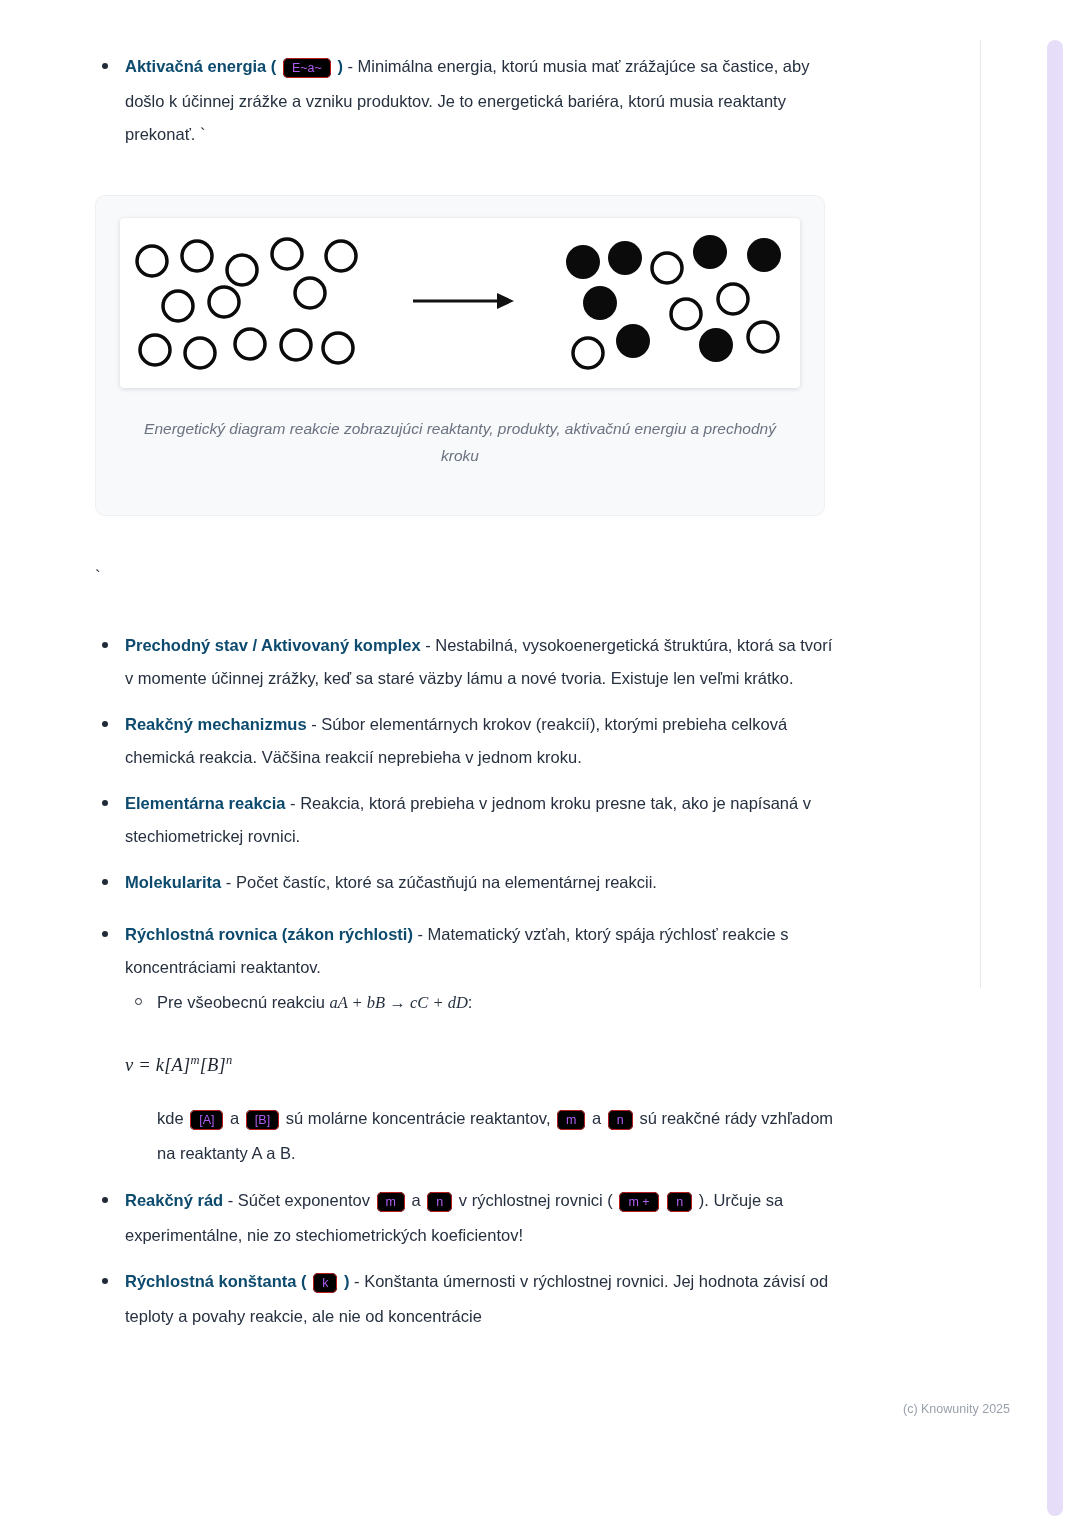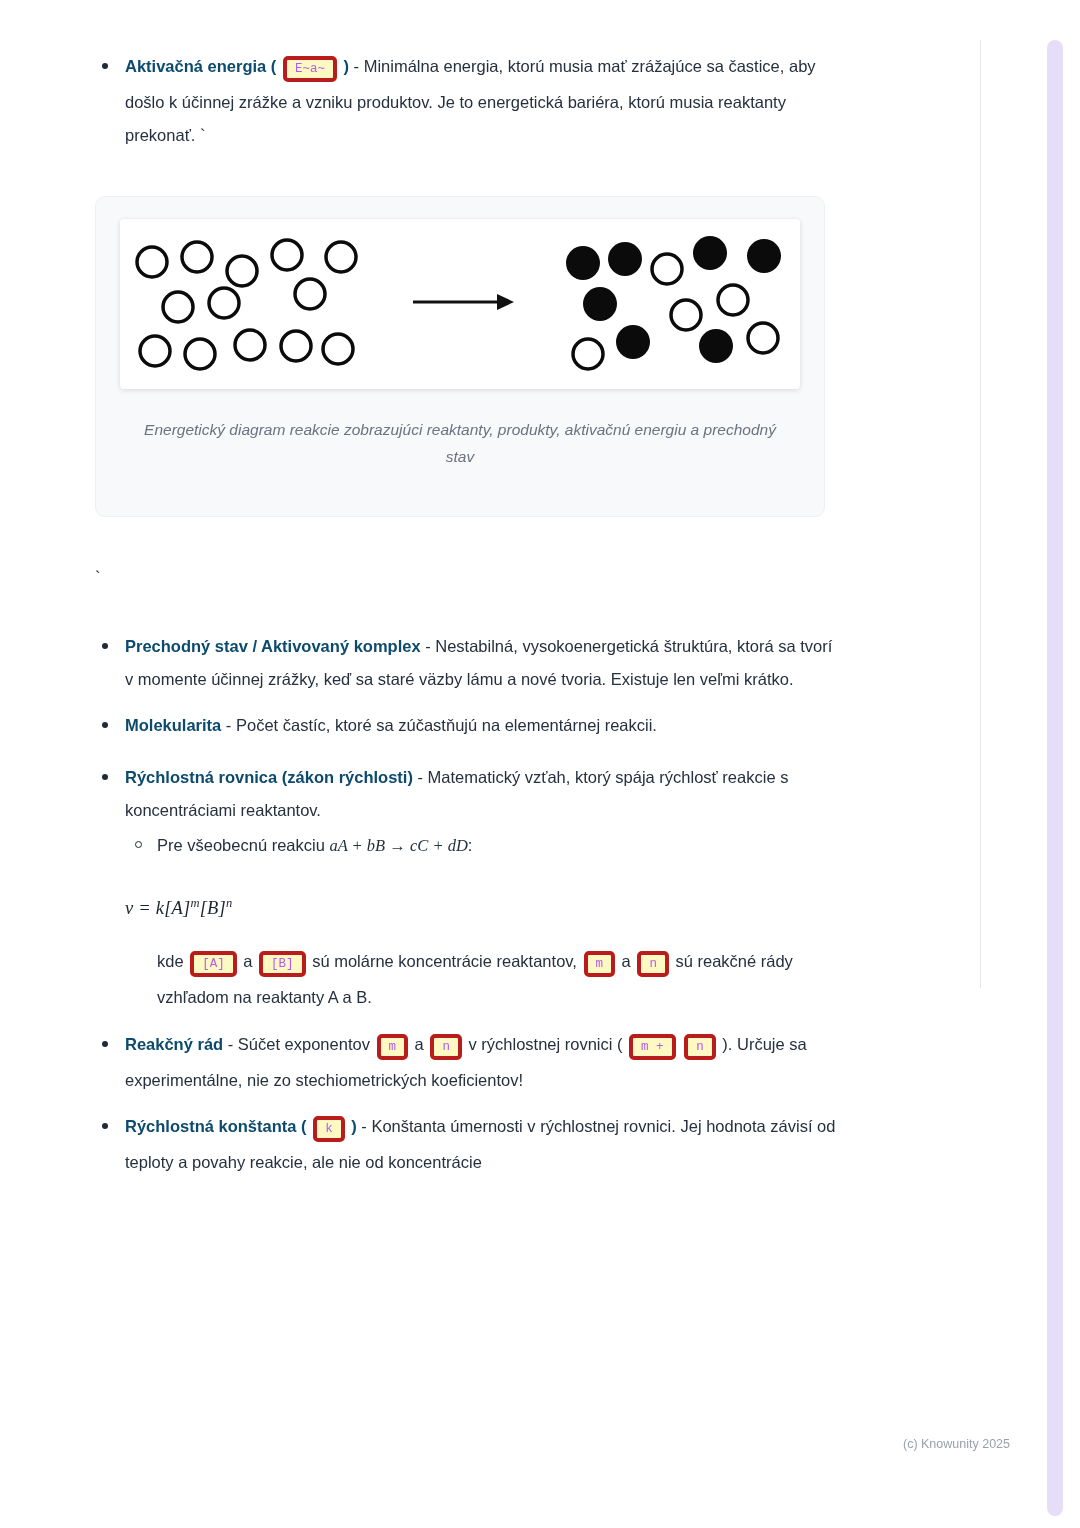--- a/index.html
+++ b/index.html
@@ -5,32 +5,32 @@
   *{box-sizing:border-box;margin:0;padding:0}
   html,body{width:1080px;height:1528px}
   body{background:#ffffff;font-family:"Liberation Sans",sans-serif;color:#26303f;position:relative;overflow:hidden}
   .content{position:absolute;left:95px;top:50px;width:748px;font-size:16.5px;line-height:33px}
   ul{list-style:none}
   .item{display:flex;align-items:flex-start;margin-bottom:13px}
   .bullet{flex:none;width:6px;height:6px;border-radius:50%;background:#212a38;margin:13px 17px 0 7px}
   .subbullet{flex:none;width:7px;height:7px;border-radius:50%;border:1.5px solid #212a38;background:transparent;margin:12px 15px 0 10px}
   .item-body{flex:1;min-width:0}
   .term{font-weight:700;color:#0c4a6e}
-  .chip{font-family:Liberation Mono, monospace;font-size:12.5px;color:#b15cf2;background:#fef9c3;border:4px solid #b91c1c;border-radius:5px;padding:2px 8px;margin:0 2px;white-space:nowrap}
+  .chip{font-family:Liberation Sans, sans-serif;font-size:12.5px;color:#b15cf2;background:#000000;border:1px solid #b91c1c;border-radius:5px;padding:2px 8px;margin:0 2px;white-space:nowrap}
   .figure{width:730px;background:#f8f9fb;border:1px solid #edeff2;border-radius:10px;margin-top:44px;padding:22px 0 46px}
   .panel{width:680px;height:170px;margin:0 auto;background:#ffffff;border-radius:4px;box-shadow:0 1px 5px rgba(15,23,42,.14);overflow:hidden}
   .caption{width:660px;margin:27px auto 0;text-align:center;font-style:italic;font-size:15.5px;line-height:27px;color:#6b7280}
   .stray{margin-top:44px;line-height:33px;color:#26303f}
   .list{margin-top:36px}
   .sublist{margin-top:2px}
   .sublist .item{margin-bottom:2px}
   .formula{font-family:"Liberation Serif",serif;font-style:italic;font-size:18.5px;text-align:left;margin:25px 40px 20px 0;letter-spacing:.2px;color:#1c2430}
   .formula sup{font-size:12.5px}
   .after{margin-left:32px;margin-top:4px}
-  .copyright{position:absolute;top:1437px;right:70px;font-size:12.5px;color:#9aa1ac}
+  .copyright{position:absolute;top:1402px;right:70px;font-size:12.5px;color:#9aa1ac}
   .scrollbar{position:absolute;top:40px;right:17px;width:16px;height:1476px;border-radius:8px;background:#e6def8}
   .vline{position:absolute;left:980px;top:40px;width:1px;height:948px;background:#e4e7eb}
 </style>
 </head>
 <body>
 
 <div class="content">
 
   <ul class="intro-list" id="intro-list">
       <li class="item">
@@ -64,29 +64,37 @@
           <circle cx="566" cy="96" r="15" fill="#ffffff" stroke="#0b0b0b" stroke-width="3.5"></circle>
           <circle cx="613" cy="81" r="15" fill="#ffffff" stroke="#0b0b0b" stroke-width="3.5"></circle>
           <circle cx="468" cy="135" r="15" fill="#ffffff" stroke="#0b0b0b" stroke-width="3.5"></circle>
           <circle cx="513" cy="123" r="17" fill="#0b0b0b"></circle>
           <circle cx="596" cy="127" r="17" fill="#0b0b0b"></circle>
           <circle cx="643" cy="119" r="15" fill="#ffffff" stroke="#0b0b0b" stroke-width="3.5"></circle>
           <line x1="293" y1="83" x2="380" y2="83" stroke="#111111" stroke-width="3"></line>
           <polygon points="377,75 394,83 377,91" fill="#111111"></polygon>
         </svg>
     </div>
-    <div class="caption">Energetický diagram reakcie zobrazujúci reaktanty, produkty, aktivačnú energiu a prechodný stav</div>
+    <div class="caption">Energetický diagram reakcie zobrazujúci reaktanty, produkty, aktivačnú energiu a prechodný kroku</div>
   </div>
 
   <div class="stray">`</div>
 
   <ul class="list" id="main-list">
       <li class="item">
         <span class="bullet"></span>
         <div class="item-body"><strong class="term">Prechodný stav / Aktivovaný komplex</strong><span> - Nestabilná, vysokoenergetická štruktúra, ktorá sa tvorí v momente účinnej zrážky, keď sa staré väzby lámu a nové tvoria. Existuje len veľmi krátko.</span></div>
+      </li>
+      <li class="item">
+        <span class="bullet"></span>
+        <div class="item-body"><strong class="term">Reakčný mechanizmus</strong><span> - Súbor elementárnych krokov (reakcií), ktorými prebieha celková chemická reakcia. Väčšina reakcií neprebieha v jednom kroku.</span></div>
+      </li>
+      <li class="item">
+        <span class="bullet"></span>
+        <div class="item-body"><strong class="term">Elementárna reakcia</strong><span> - Reakcia, ktorá prebieha v jednom kroku presne tak, ako je napísaná v stechiometrickej rovnici.</span></div>
       </li>
       <li class="item">
         <span class="bullet"></span>
         <div class="item-body"><strong class="term">Molekularita</strong><span> - Počet častíc, ktoré sa zúčastňujú na elementárnej reakcii.</span></div>
       </li>
       <li class="item" style="margin-top: 19px;">
         <span class="bullet"></span>
         <div class="item-body"><strong class="term">Rýchlostná rovnica (zákon rýchlosti)</strong><span> - Matematický vzťah, ktorý spája rýchlosť reakcie s koncentráciami reaktantov.</span><ul class="sublist">
             <li class="item">
               <span class="subbullet"></span>

